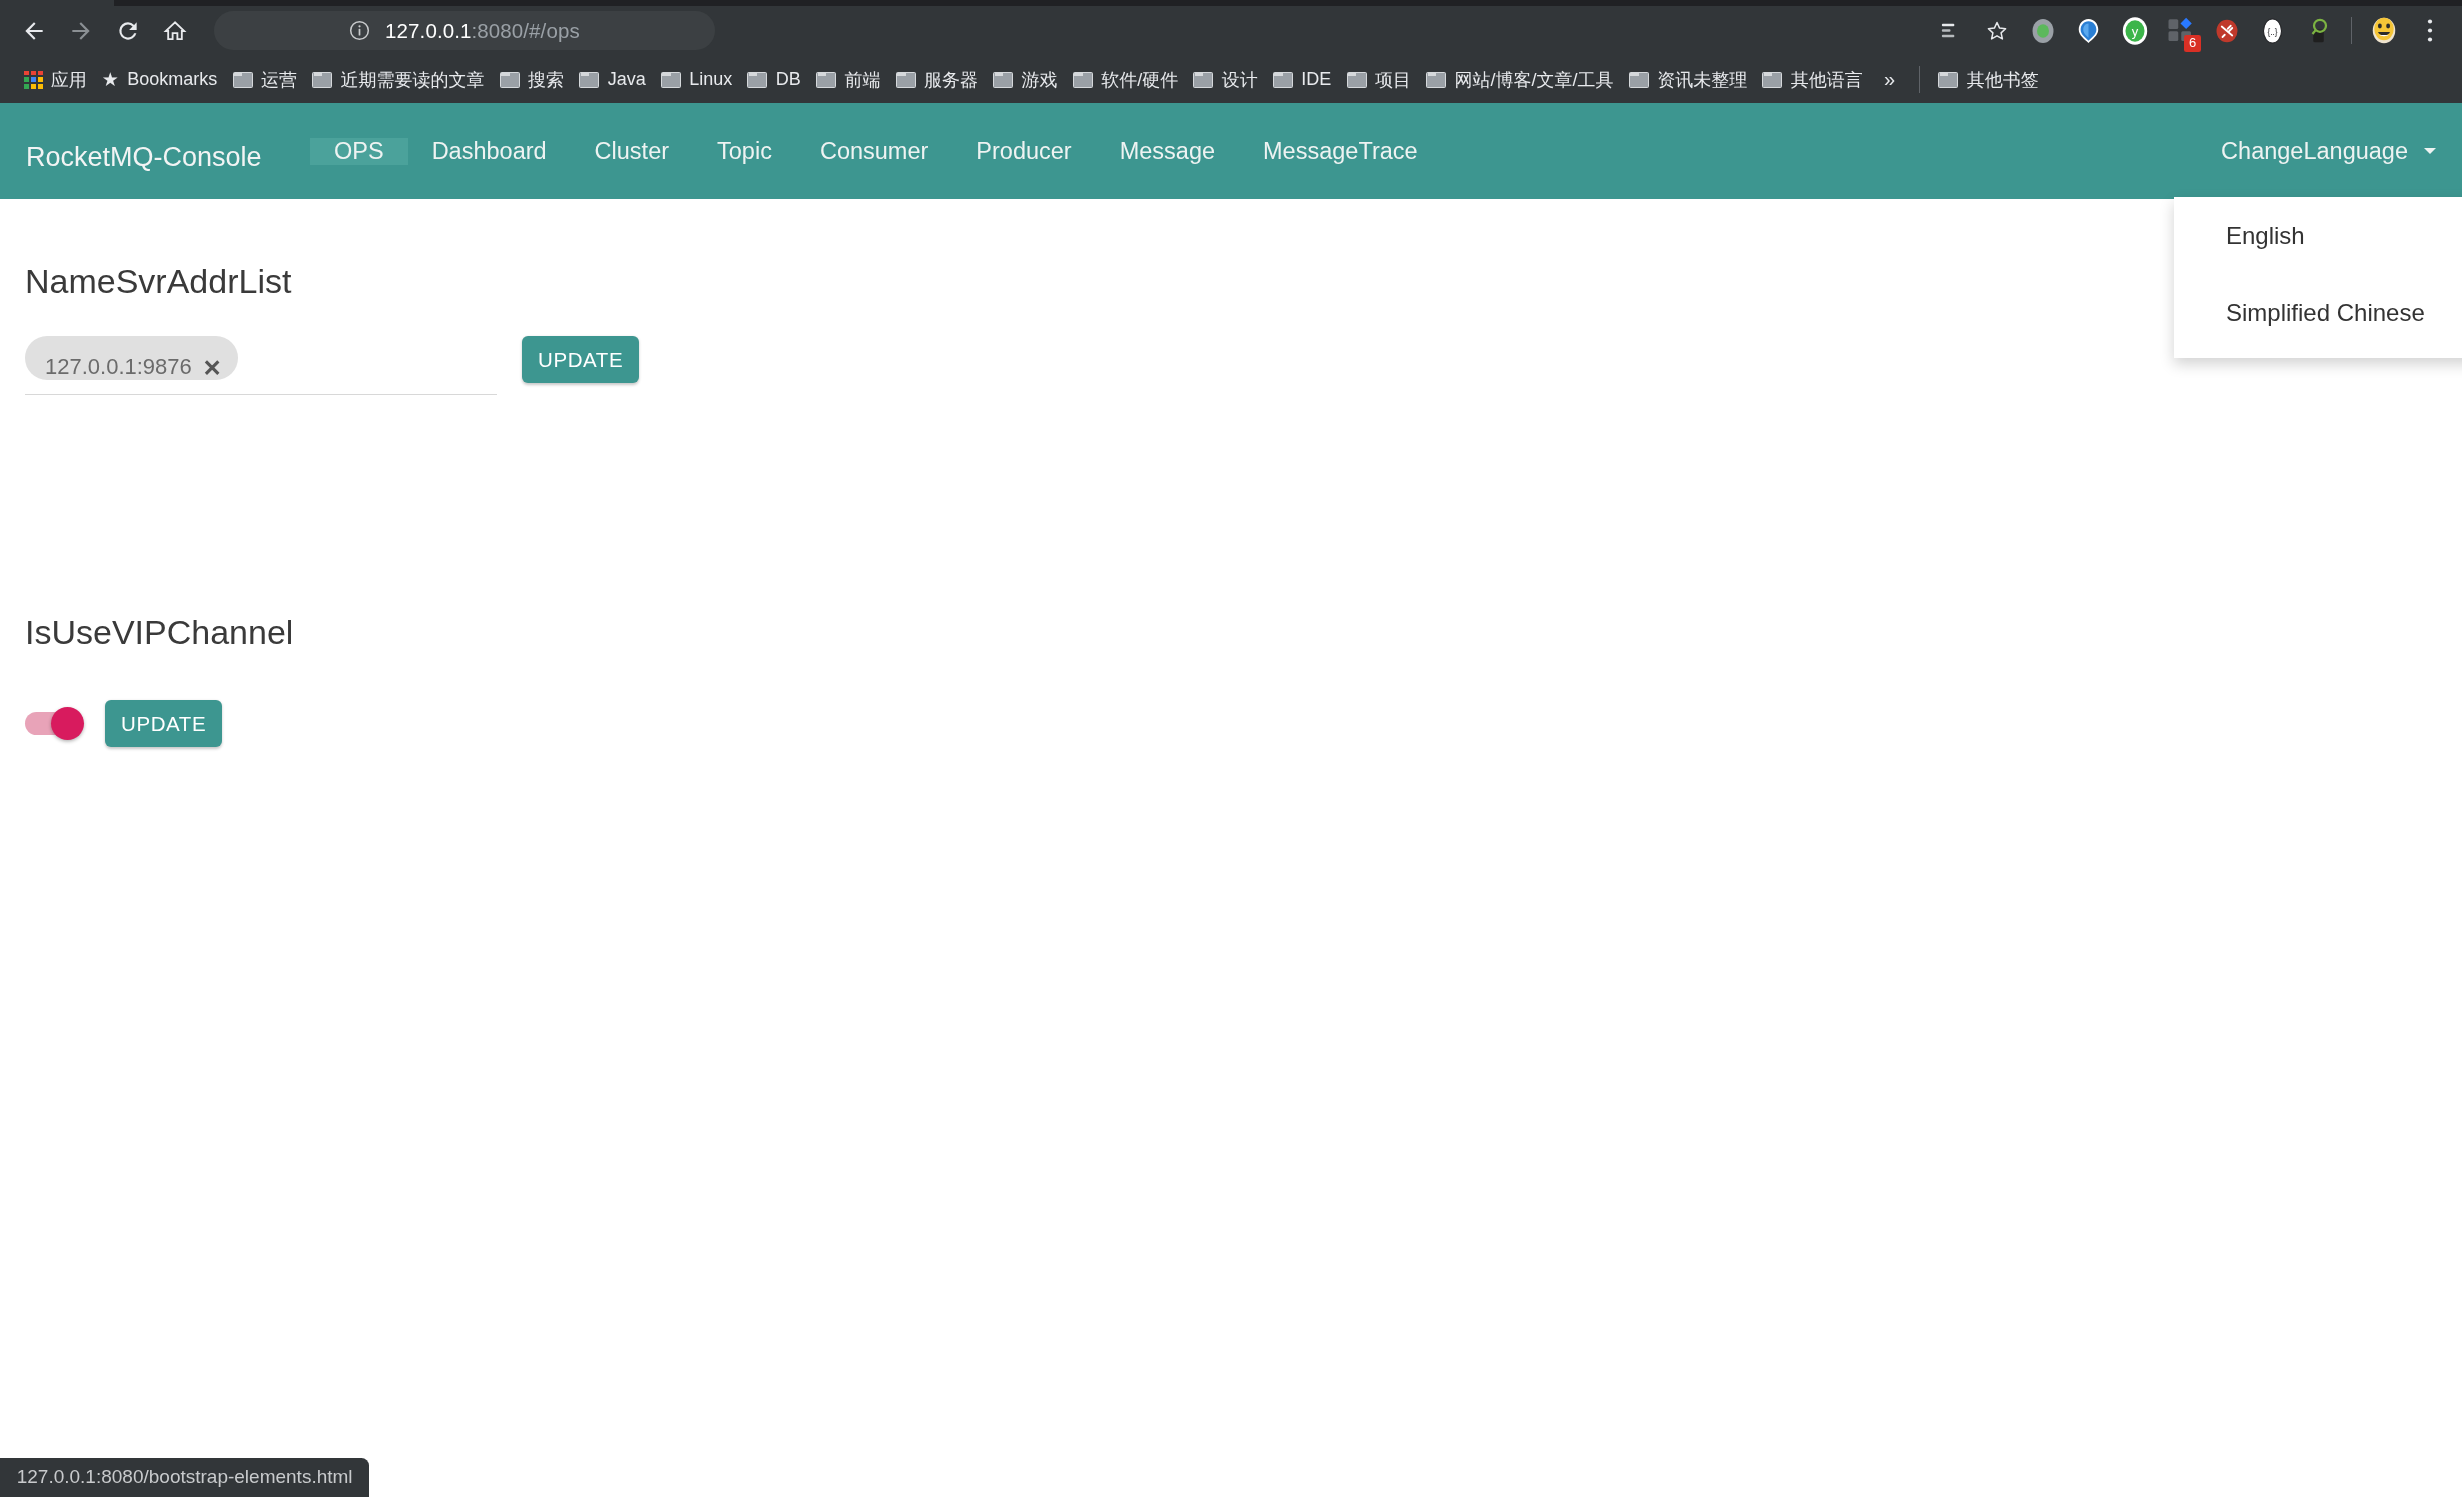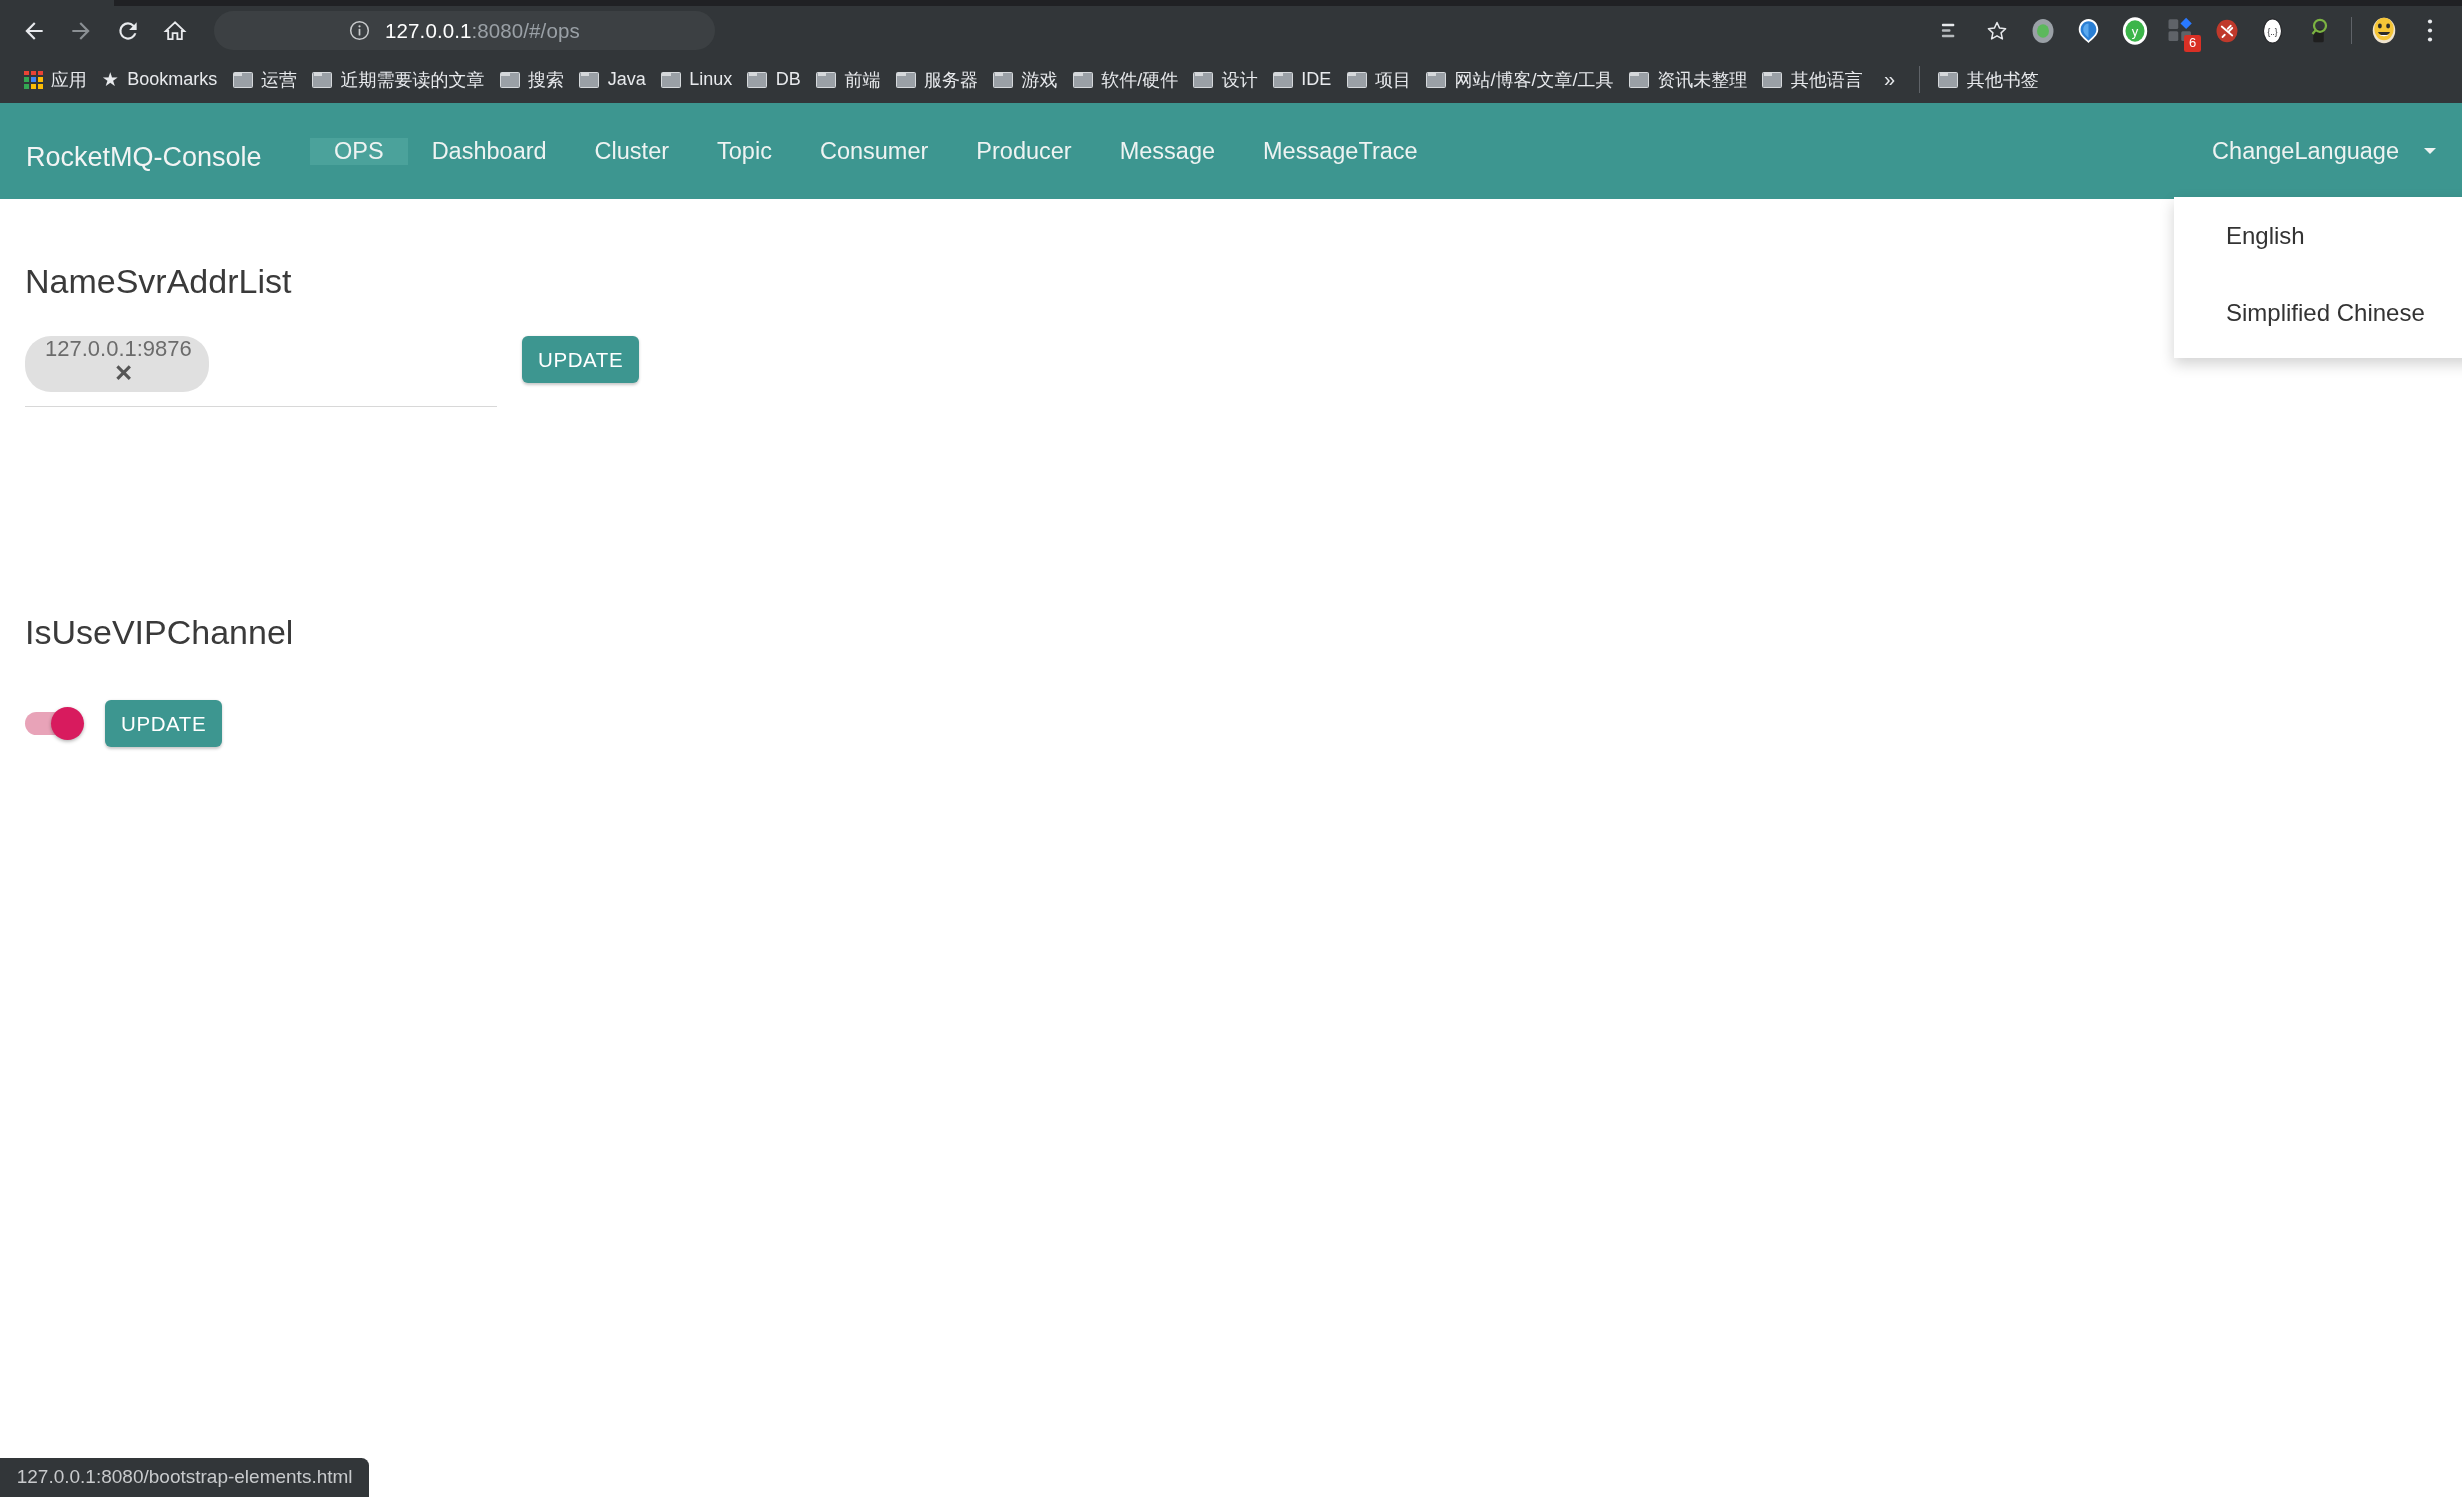--- a/index.html
+++ b/index.html
@@ -178,21 +178,21 @@
   .nav-link.active { background: #4ba29b; }
   #change-language {
     position: absolute;
     right: 26px; top: 0;
     height: 96px;
     display: flex;
     align-items: center;
     color: #eef3f2;
     font-size: 23.5px;
     cursor: pointer;
-    gap: 25px;
+    gap: 16px;
   }
   .caret-down {
     width: 0; height: 0;
     border-left: 6.8px solid transparent;
     border-right: 6.8px solid transparent;
     border-top: 6.8px solid #eef3f2;
     display: inline-block;
   }
   #language-dropdown {
     position: absolute;
@@ -236,28 +236,27 @@
   }
   #tag-input-wrap {
     width: 472px;
     border-bottom: 0.8px solid #d8d8d8;
     padding-bottom: 13.7px;
     min-height: 46px;
     cursor: text;
   }
   .chip {
     display: inline-flex;
-    align-items: center;
+    align-items: flex-end;
     background: #e0e0e0;
     border-radius: 26px;
-    height: 56px;
+    height: 44px;
     padding: 0 16.7px 0 20px;
     color: #6b6b6b;
     font-size: 22px;
-    flex-direction: column;
   }
   .chip .chip-x {
     margin-left: 10.6px;
     font-size: 23px;
     color: #555;
     cursor: pointer;
     font-weight: bold;
     line-height: 1;
   }
   .btn-update {

